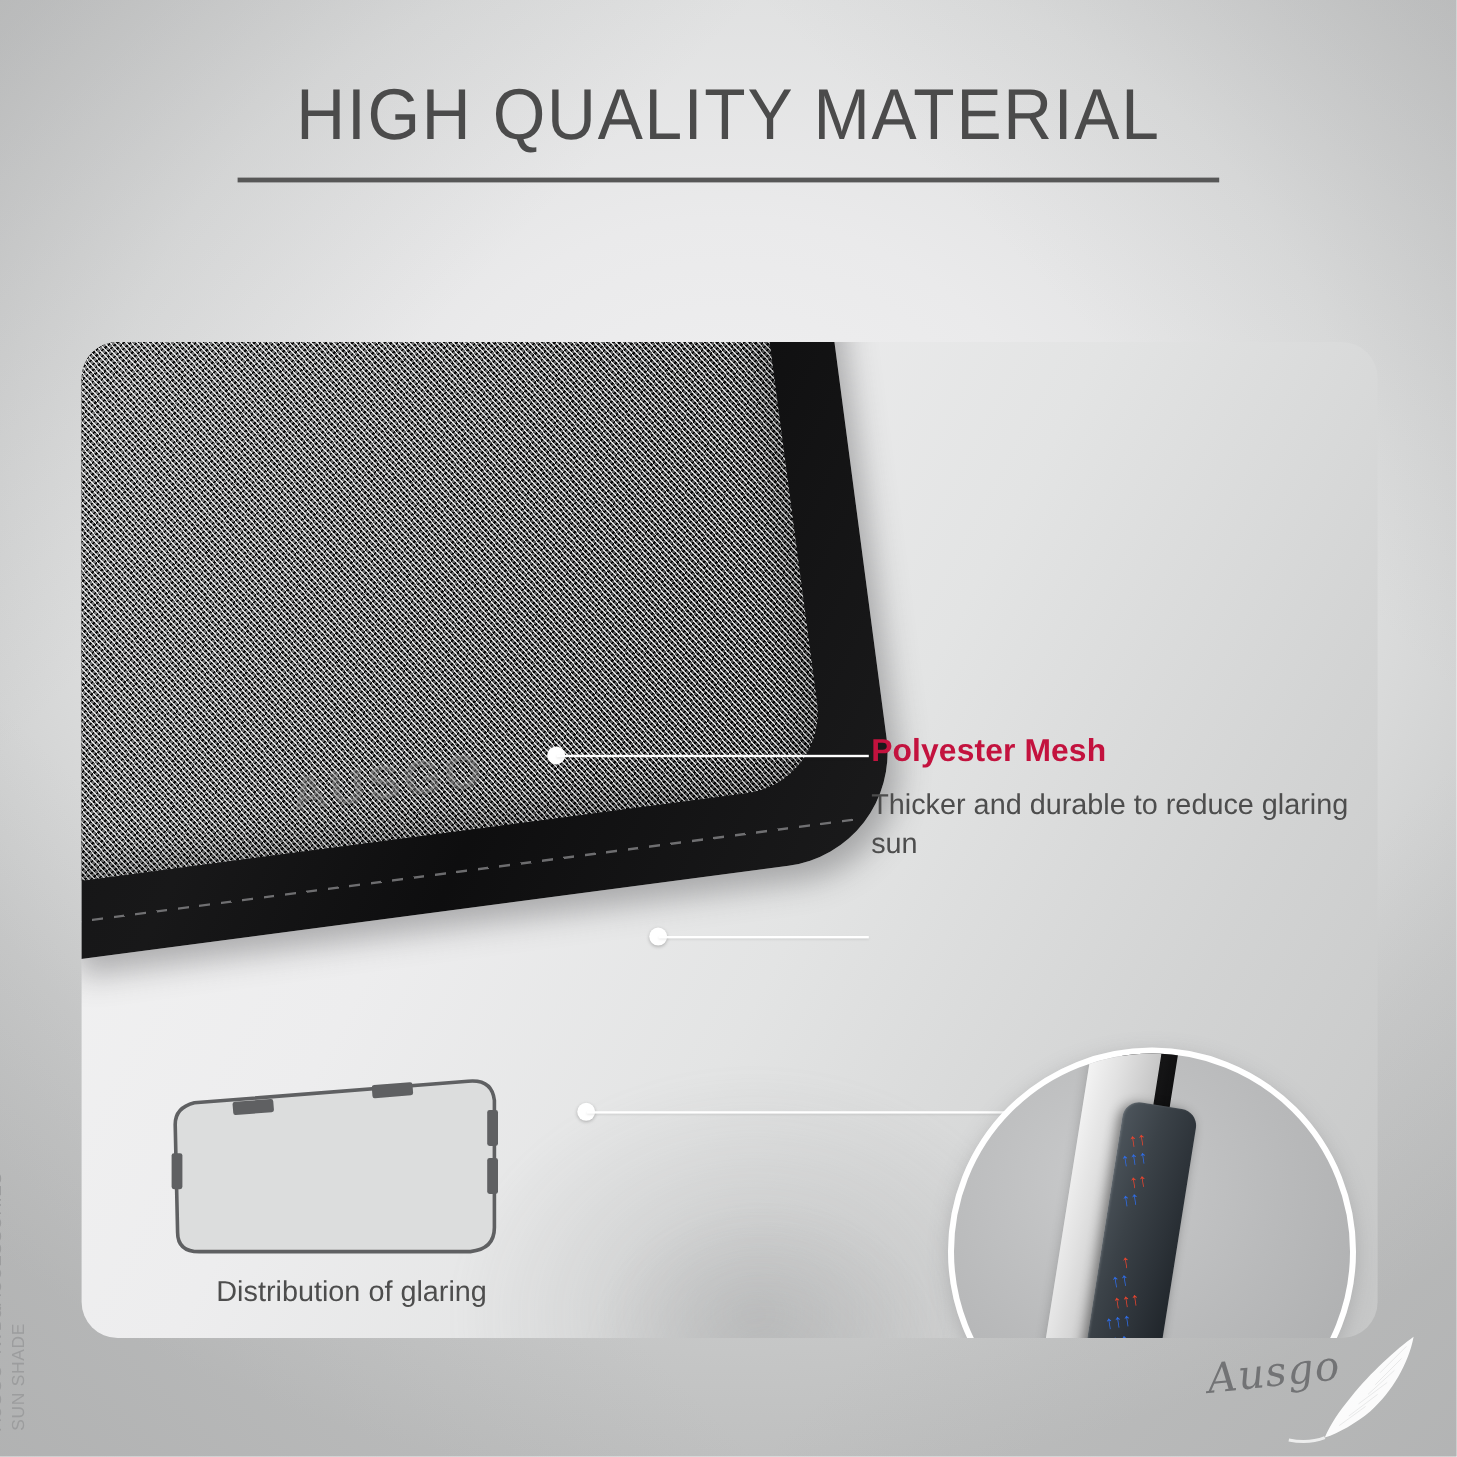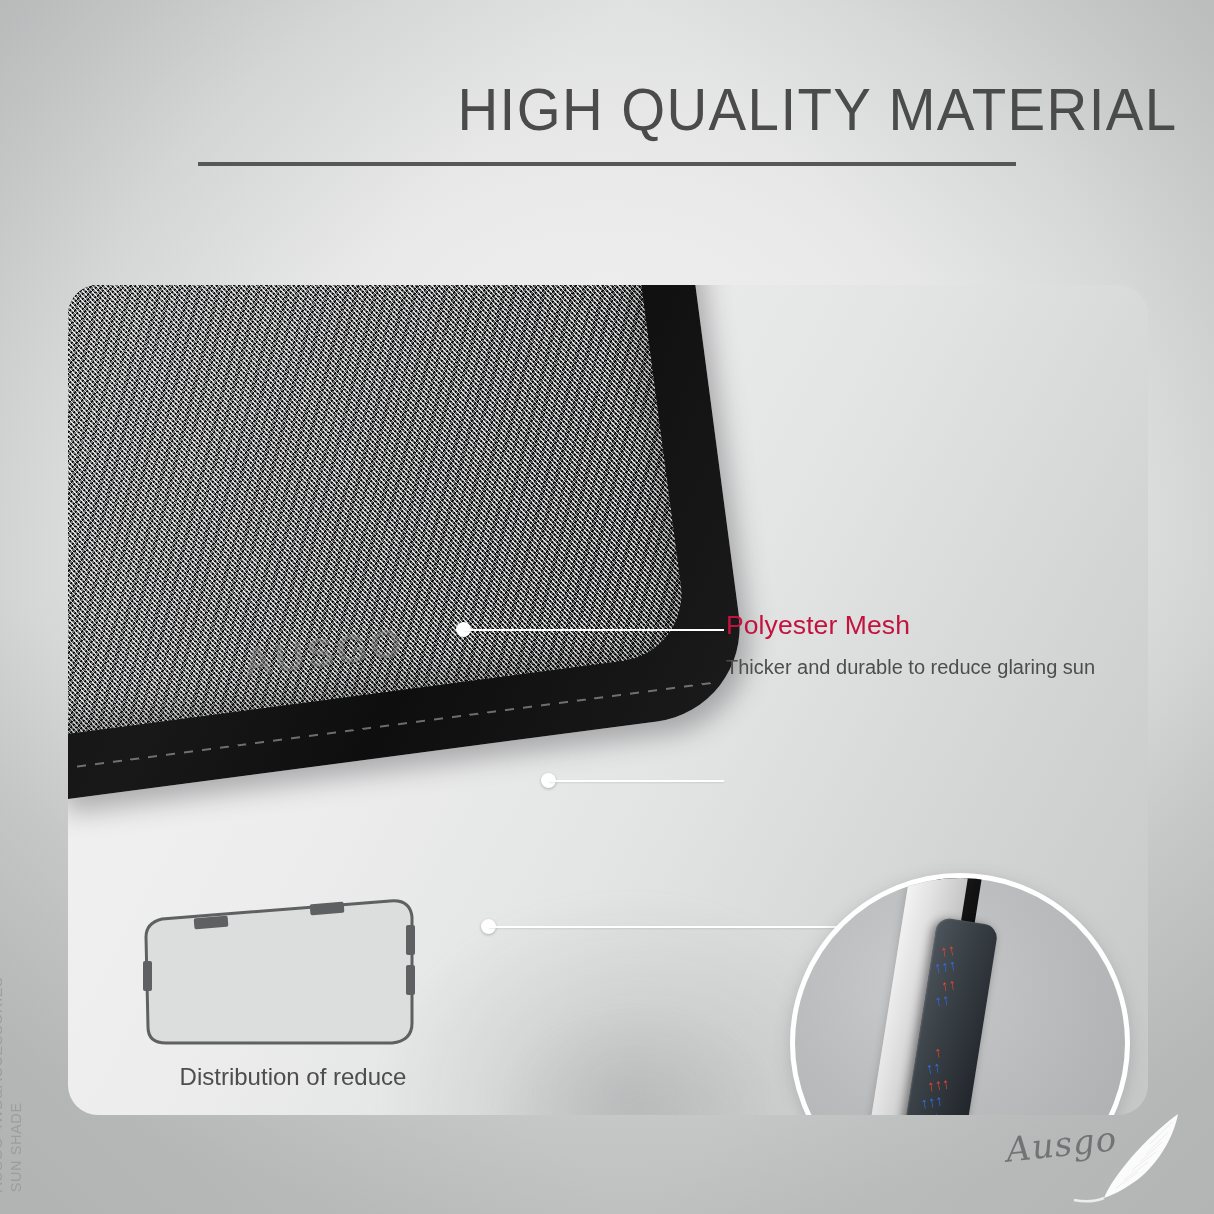--- a/index.html
+++ b/index.html
@@ -31,22 +31,22 @@
       linear-gradient(225deg, rgba(150,151,152,0.26) 0%, rgba(150,151,152,0.0) 24%),
       linear-gradient(45deg,  rgba(150,151,152,0.30) 0%, rgba(150,151,152,0.0) 26%),
       linear-gradient(315deg, rgba(150,151,152,0.26) 0%, rgba(150,151,152,0.0) 24%);
     pointer-events: none;
   }
 
   
   .title-block {
     position: absolute;
     left: 0; right: 0;
-    top: 80px;
-    text-align: right;
+    top: 66px;
+    text-align: center;
   }
   .title-text {
     font-family: "Liberation Sans Narrow", "Liberation Sans", sans-serif;
     font-size: 60px;
     letter-spacing: 1.5px;
     color: #4b4b4b;
     font-weight: 400;
     line-height: 1;
     transform: scaleX(0.94);
     transform-origin: center;
@@ -191,28 +191,28 @@
     box-shadow: 0 1px 3px rgba(0,0,0,0.25);
   }
 
   
   .callout {
     position: absolute;
     width: 420px;
   }
   .callout-title {
     font-size: 26.5px;
-    font-weight: 400;
+    font-weight: 700;
     color: #c3123e;
     line-height: 1.2;
     margin: 0 0 12px 0;
     letter-spacing: 0.1px;
   }
   .callout-body {
-    font-size: 20px;
+    font-size: 24px;
     color: #4d4d4d;
     line-height: 1.38;
     margin: 0;
     font-weight: 400;
   }
 
   
   .magnet-circle {
     position: absolute;
     left: 722px;
@@ -372,21 +372,21 @@
     <div class="magnets-diagram">
       <svg width="300" height="160" viewBox="0 0 300 160">
         <path d="M 8 42 Q 8 28 24 24 L 252 6 Q 272 4 274 22 L 274 128 Q 274 146 254 148 L 28 148 Q 10 148 10 132 Z" fill="#dcdddd" stroke="#5f6062" stroke-width="3"></path>
         <rect x="56" y="22" width="34" height="11" rx="2" transform="rotate(-4.5 73 27)" fill="#5f6062"></rect>
         <rect x="172" y="8" width="34" height="11" rx="2" transform="rotate(-4.5 189 13)" fill="#5f6062"></rect>
         <rect x="5" y="66" width="9" height="30" rx="2" fill="#5f6062"></rect>
         <rect x="268" y="30" width="9" height="30" rx="2" fill="#5f6062"></rect>
         <rect x="268" y="70" width="9" height="30" rx="2" fill="#5f6062"></rect>
       </svg>
     </div>
-    <div class="magnets-caption">Distribution of reduce</div>
+    <div class="magnets-caption">Distribution of glaring</div>
 
   </div>
 
   <div class="brand">
     <div class="brand-word">Ausgo</div>
     <svg width="150" height="96" viewBox="0 0 150 96" style="position:absolute; right:-4px; bottom:-6px;">
       <g fill="#ffffff" opacity="0.95">
         <path d="M132 6 C118 16 96 36 80 56 C70 68 62 80 58 90 C70 86 84 78 96 68 C114 52 128 28 132 6 Z"></path>
       </g>
       <g stroke="#e3e4e4" stroke-width="0.8" opacity="0.8" fill="none">

